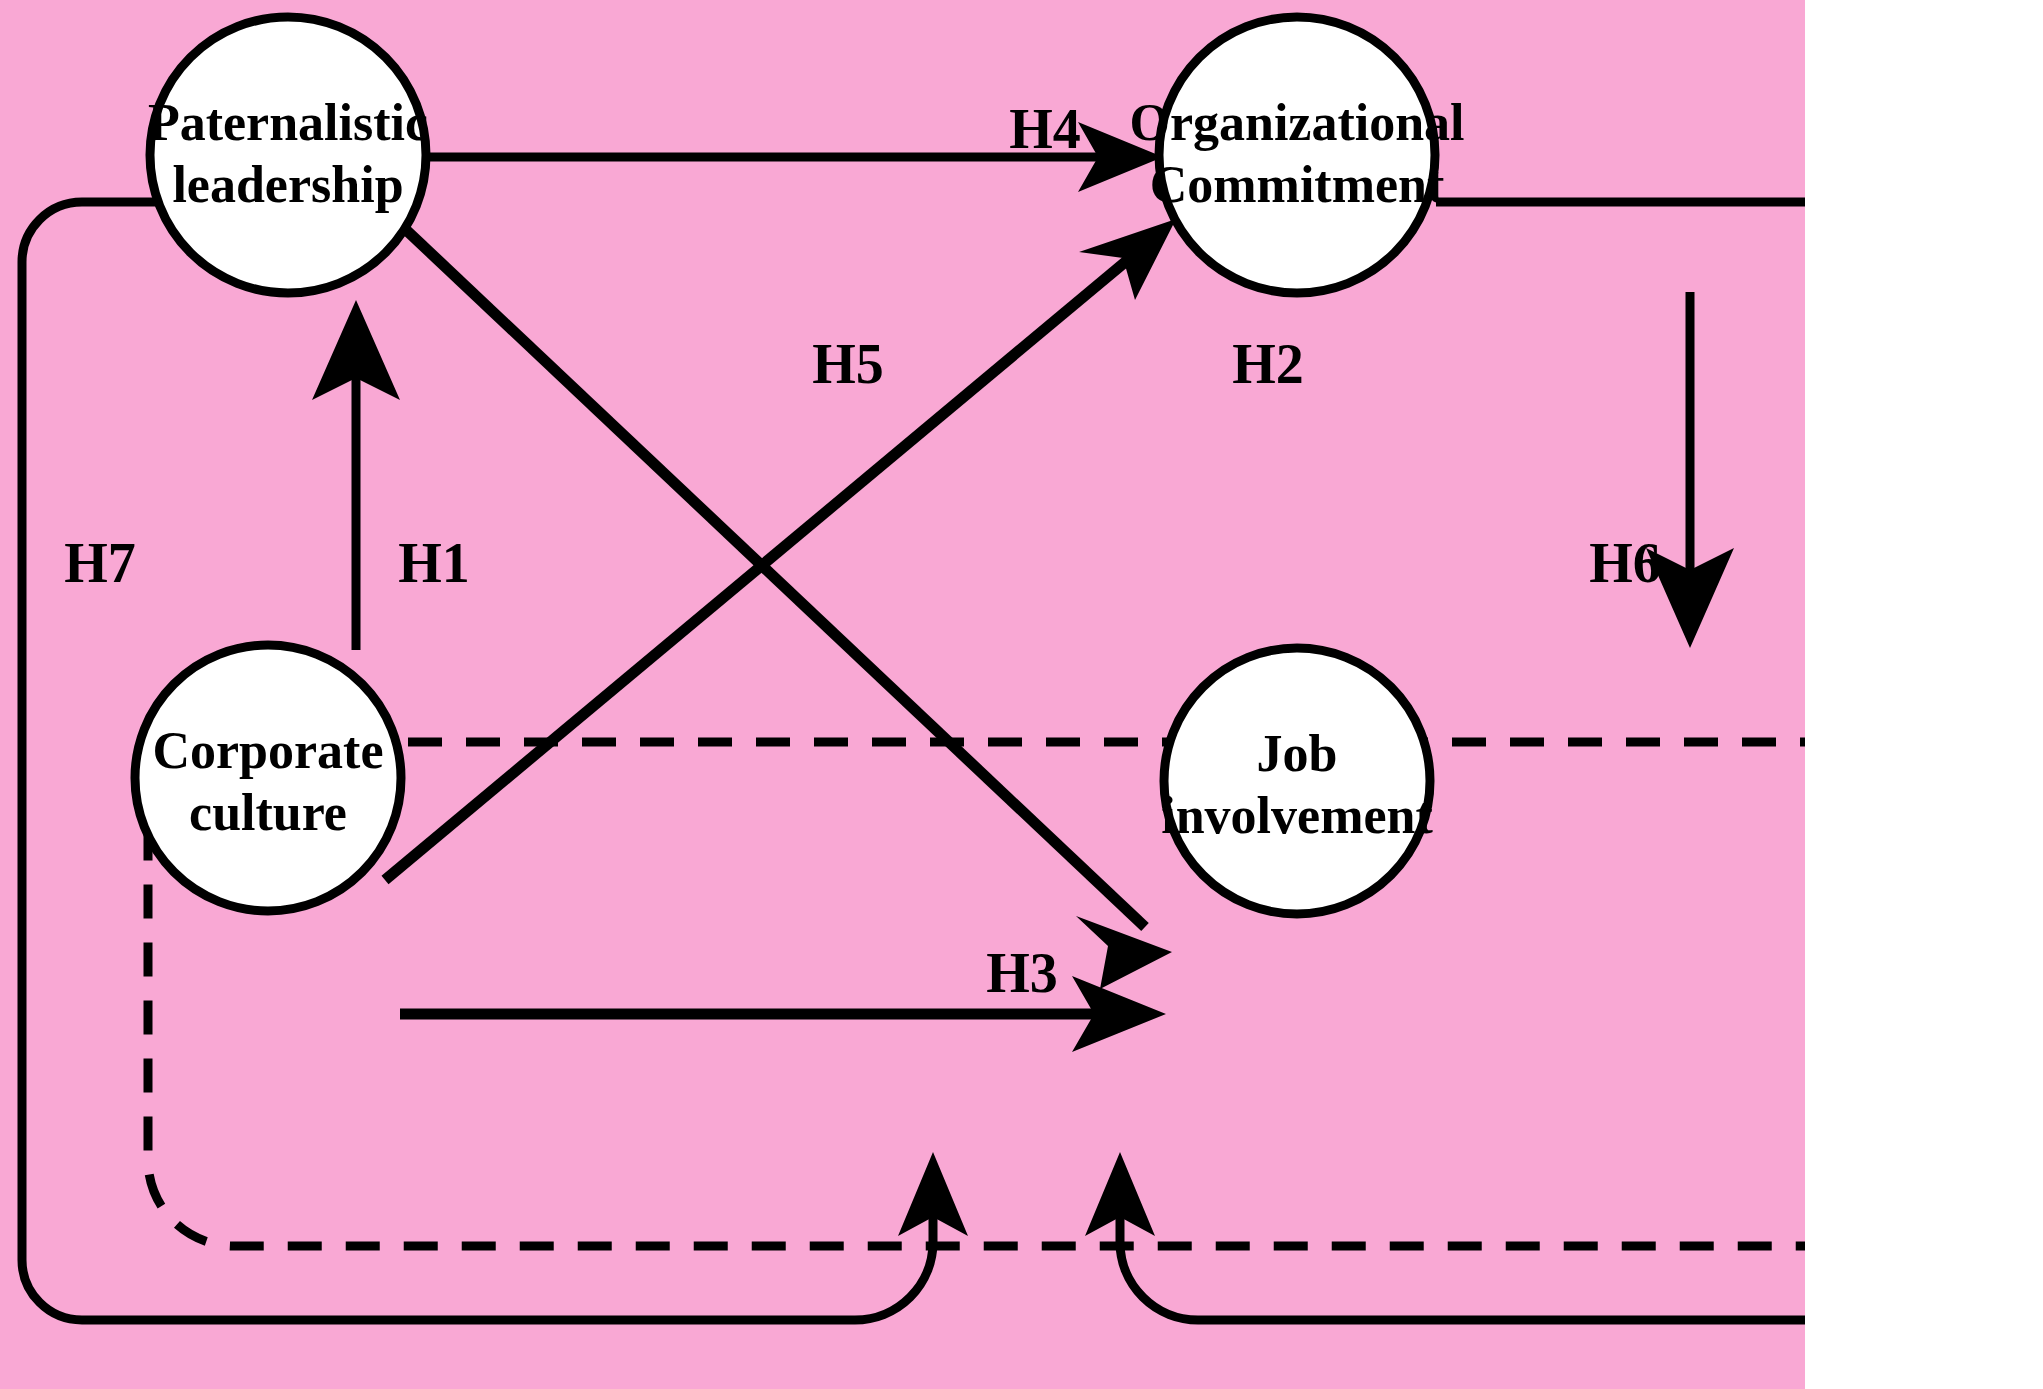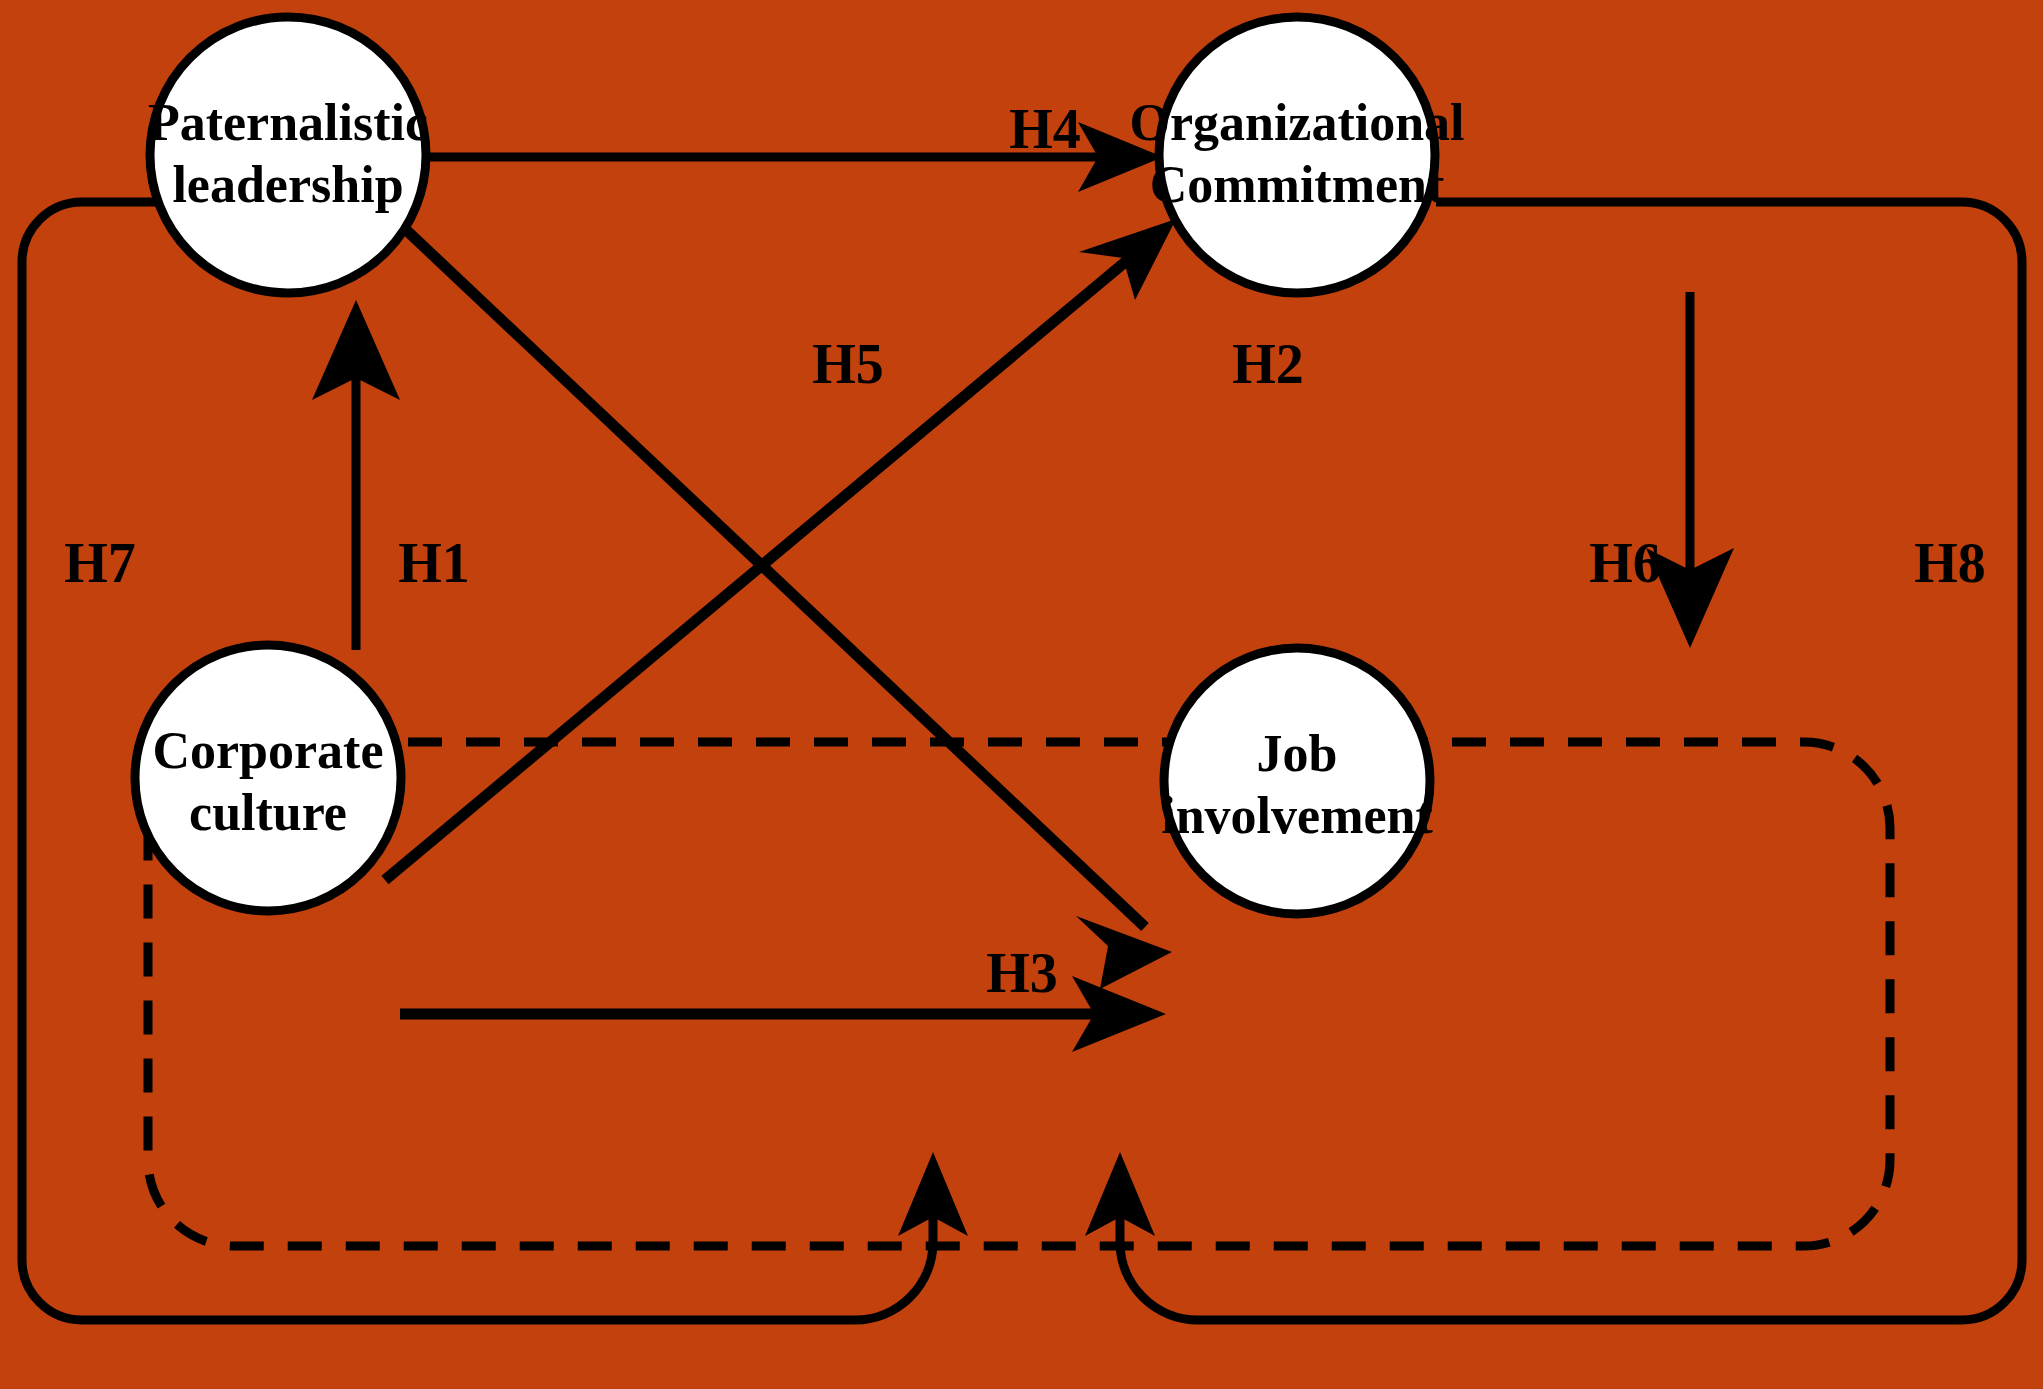--- a/index.html
+++ b/index.html
@@ -5,23 +5,23 @@
   html, body {
     margin: 0;
     padding: 0;
     background: #ffffff;
   }
   body {
     font-family: "Liberation Serif", "DejaVu Serif", serif;
   }
   #diagram-root {
     position: relative;
-    width: 2043px;
+    width: 1805px;
     height: 1389px;
-    background: #c2410c;
+    background: #f9a8d4;
     overflow: hidden;
   }
   svg.model-canvas {
     display: block;
     width: 2043px;
     height: 1389px;
   }
   .node-label, .edge-label {
     font-family: "Liberation Serif", "DejaVu Serif", serif;
     font-weight: bold;

